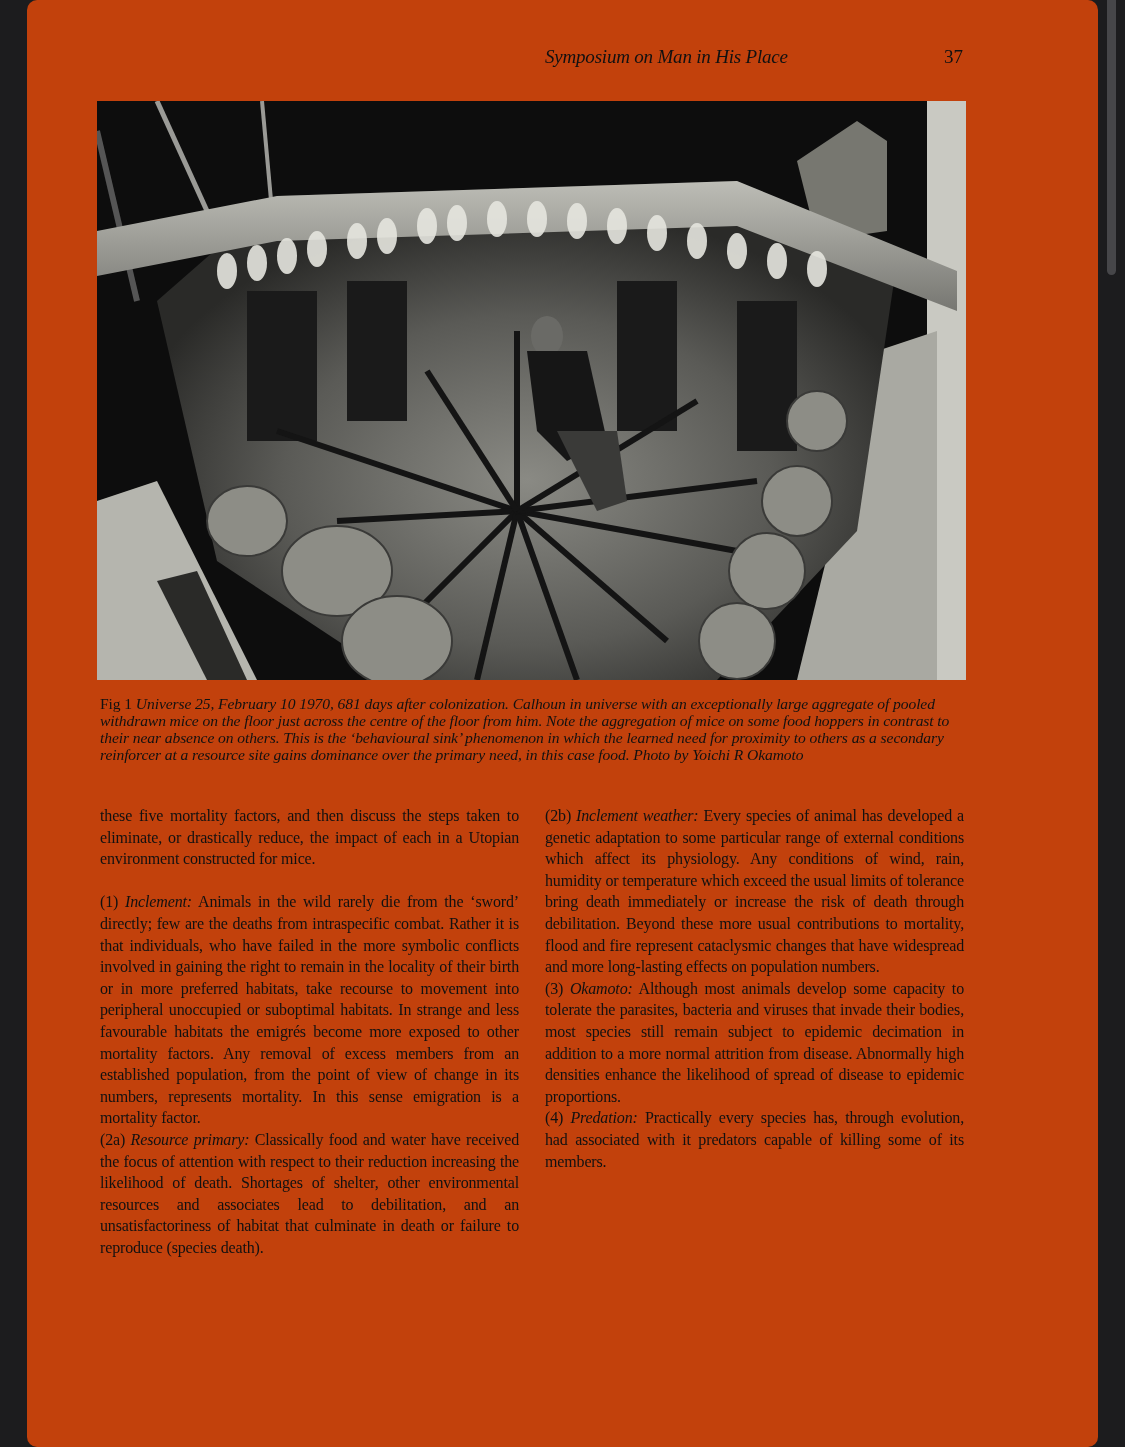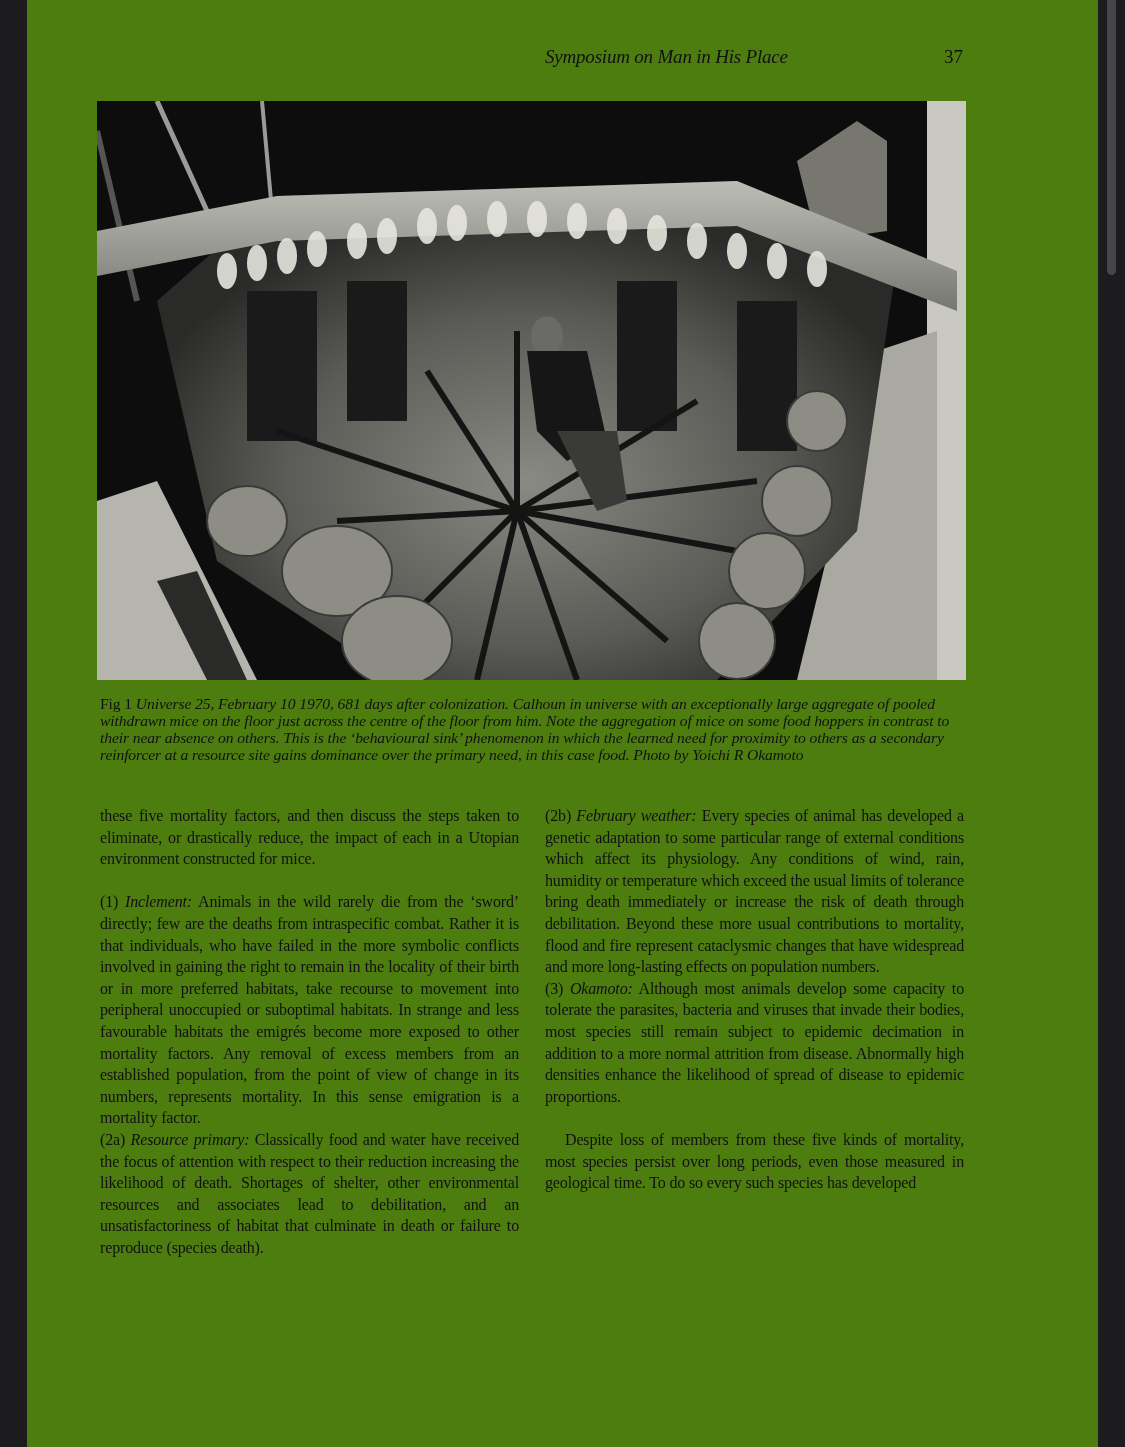--- a/index.html
+++ b/index.html
@@ -4,21 +4,22 @@
 <style>
   html, body { margin:0; padding:0; }
   body {
     width:1125px; height:1447px; overflow:hidden;
     background:#1c1c1e; position:relative;
     font-family:"Liberation Serif", "DejaVu Serif", serif;
     color:#111;
   }
   .page {
     position:absolute; left:27px; top:0; width:1071px; height:1447px;
-    background:#4d7c0f;
+    background:#c2410c;
+    border-radius:10px;
   }
   .scroll-track {
     position:absolute; left:1098px; top:0; width:27px; height:1447px;
     background:#1c1c1e;
   }
   .scroll-thumb {
     position:absolute; left:9px; top:0; width:9px; height:275px;
     background:#464649; border-radius:0 0 5px 5px;
   }
   .running-head {
@@ -160,27 +161,31 @@
     <p>
       <span>(2a)</span>
       <em>Resource primary:</em>
       <span>Classically food and water have received the focus of attention with respect to their reduction increasing the likelihood of death. Shortages of shelter, other environmental resources and associates lead to debilitation, and an unsatisfactoriness of habitat that culminate in death or failure to reproduce (species death).</span>
     </p>
   </div>
 
   <div class="col col-right">
     <p>
       <span>(2b)</span>
-      <em>February weather:</em>
+      <em>Inclement weather:</em>
       <span>Every species of animal has developed a genetic adaptation to some particular range of external conditions which affect its physiology. Any conditions of wind, rain, humidity or temperature which exceed the usual limits of tolerance bring death immediately or increase the risk of death through debilitation. Beyond these more usual contributions to mortality, flood and fire represent cataclysmic changes that have widespread and more long-lasting effects on population numbers.</span>
     </p>
     <p>
       <span>(3)</span>
       <em>Okamoto:</em>
       <span>Although most animals develop some capacity to tolerate the parasites, bacteria and viruses that invade their bodies, most species still remain subject to epidemic decimation in addition to a more normal attrition from disease. Abnormally high densities enhance the likelihood of spread of disease to epidemic proportions.</span>
     </p>
-    <p class="gap indent">Despite loss of members from these five kinds of mortality, most species persist over long periods, even those measured in geological time. To do so every such species has developed</p>
+    <p>
+      <span>(4)</span>
+      <em>Predation:</em>
+      <span>Practically every species has, through evolution, had associated with it predators capable of killing some of its members.</span>
+    </p>
   </div>
 </div>
 
 <div class="scroll-track">
   <div class="scroll-thumb"></div>
 </div>
 
 </body></html>

